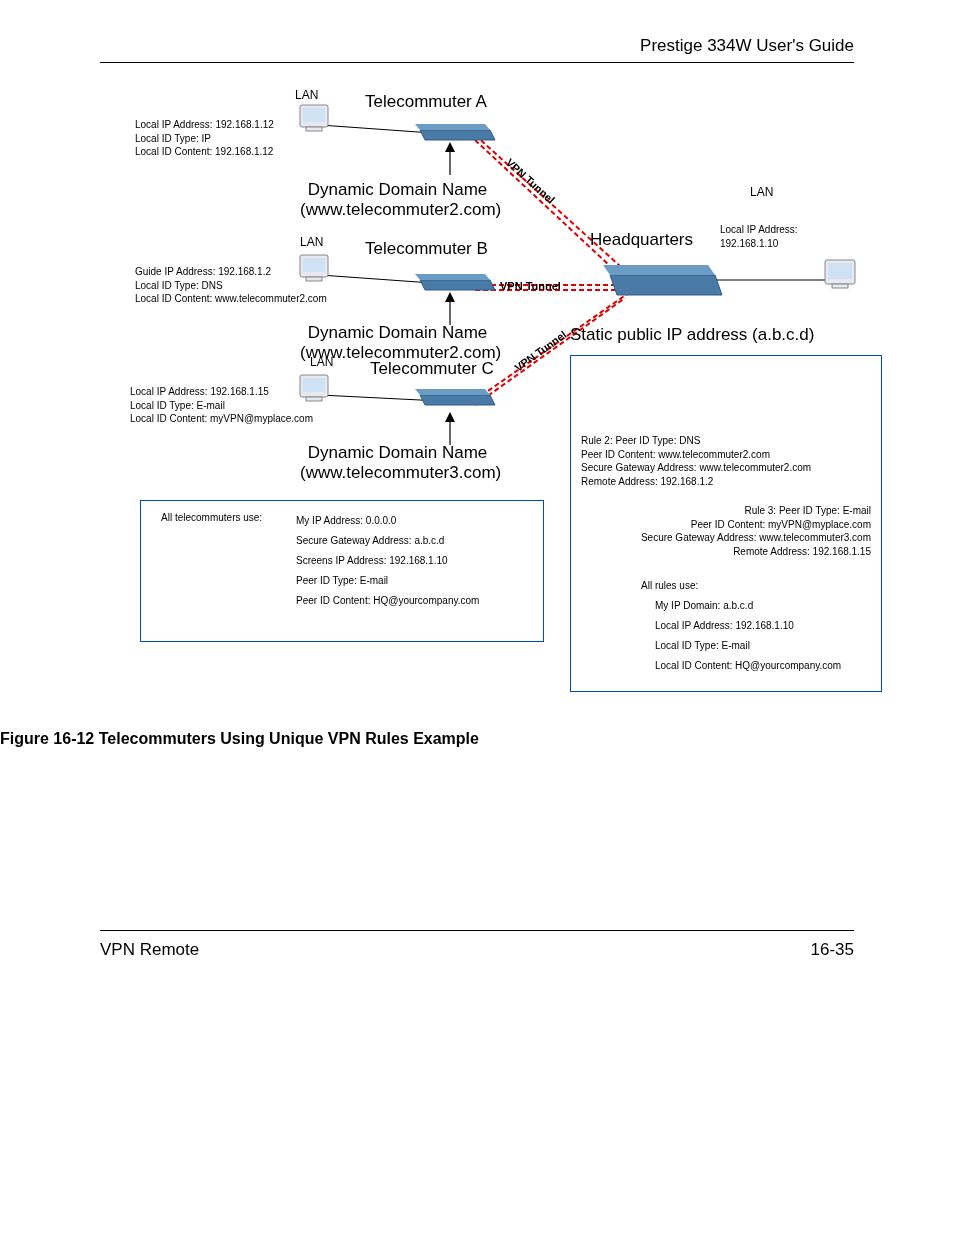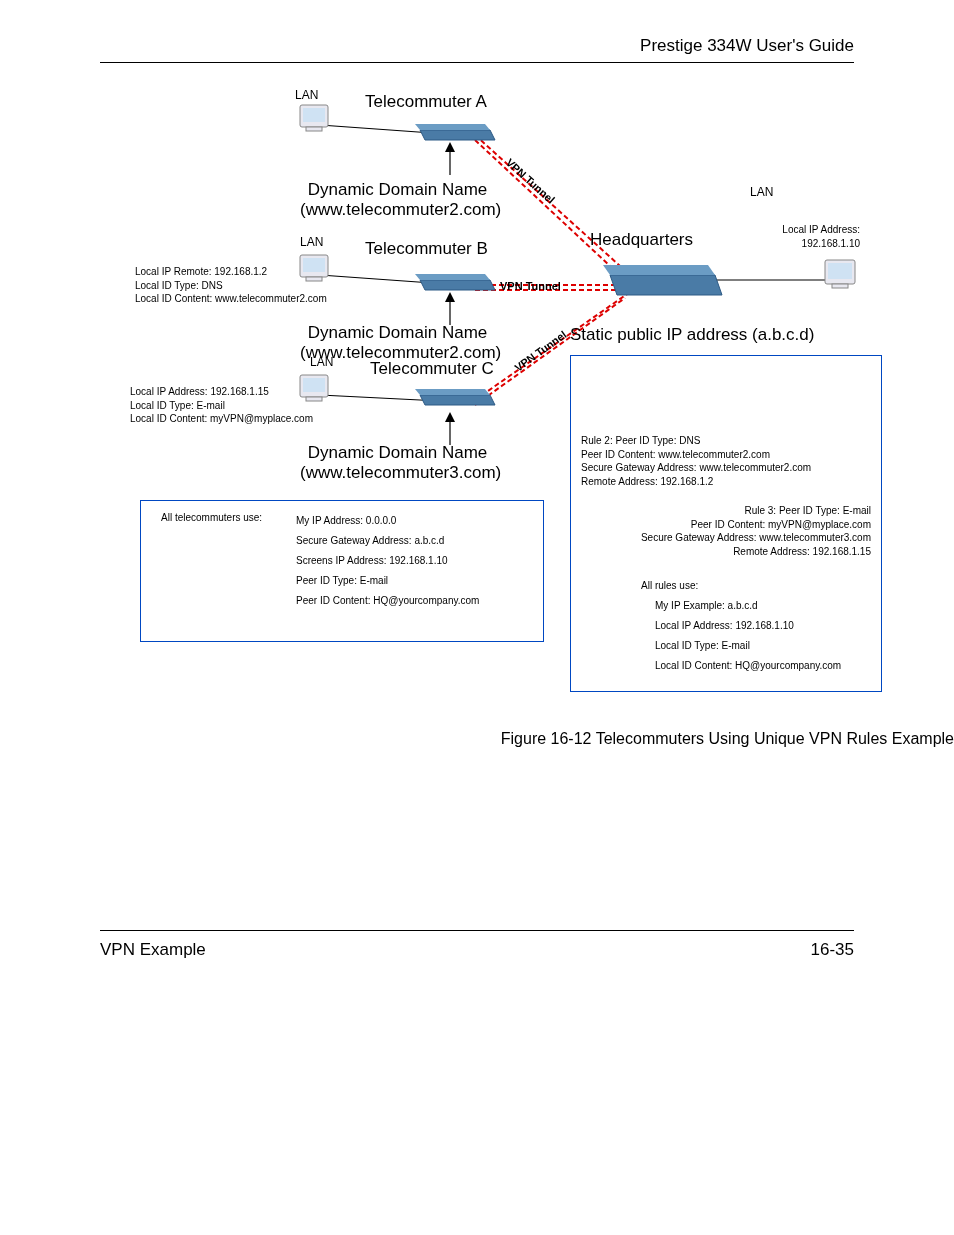--- a/index.html
+++ b/index.html
@@ -2,21 +2,21 @@
 <html><head>
 <meta charset="utf-8">
 <style>
   html,body{margin:0;padding:0;background:#fff;font-family:Arial,Helvetica,sans-serif;color:#000}
   .page{position:relative;width:954px;height:1235px;margin:0 auto}
   .hdr{position:absolute;top:36px;right:100px;font-size:17px}
   .hdr-line{position:absolute;top:62px;left:100px;right:100px;border-top:1px solid #000}
   .ftr-line{position:absolute;top:930px;left:100px;right:100px;border-top:1px solid #000}
   .ftr-left{position:absolute;top:940px;left:100px;font-size:17px}
   .ftr-right{position:absolute;top:940px;right:100px;font-size:17px}
-  .caption{position:absolute;top:730px;left:0;right:0;text-align:right;font-weight:normal;font-size:16px}
+  .caption{position:absolute;top:730px;left:0;right:0;text-align:left;font-weight:bold;font-size:16px}
   .diagram{position:absolute;top:80px;left:100px;width:780px;height:620px}
   .abs{position:absolute}
   .lan{font-size:12px}
   .dlbl{font-size:17px}
   .tiny{font-size:10px;line-height:1.35}
   .blk{font-weight:bold;font-size:11px}
   .box-blue{border:1.5px solid #0047c2}
   .router{fill:#4a7ba6;stroke:#2d5a85}
   .router-top{fill:#6b9cc4}
   .monitor{fill:#e8e8f0;stroke:#888}
@@ -108,21 +108,21 @@
 
     <div class="abs lan" style="top:155px;left:200px">LAN</div>
     <div class="abs dlbl" style="top:159px;left:265px">Telecommuter B</div>
 
     <div class="abs lan" style="top:275px;left:210px">LAN</div>
     <div class="abs dlbl" style="top:279px;left:270px">Telecommuter C</div>
 
     <div class="abs dlbl" style="top:150px;left:490px">Headquarters</div>
     <div class="abs lan" style="top:105px;left:650px">LAN</div>
 
-    <div class="abs tiny" style="top:143px;left:620px;text-align:right;width:140px">
+    <div class="abs tiny" style="top:143px;left:620px;text-align:left;width:140px">
       <div>Local IP Address:</div>
       <div>192.168.1.10</div>
     </div>
 
     <div class="abs dlbl" style="top:100px;left:200px;text-align:center;width:195px">
       <div>Dynamic Domain Name</div>
       <div>(www.telecommuter2.com)</div>
     </div>
     <div class="abs dlbl" style="top:243px;left:200px;text-align:center;width:195px">
       <div>Dynamic Domain Name</div>
@@ -132,23 +132,28 @@
       <div>Dynamic Domain Name</div>
       <div>(www.telecommuter3.com)</div>
     </div>
 
     <div class="abs blk" style="top:95px;left:400px;transform:rotate(42deg)">VPN Tunnel</div>
     <div class="abs blk" style="top:200px;left:400px">VPN Tunnel</div>
     <div class="abs blk" style="top:265px;left:410px;transform:rotate(-36deg)">VPN Tunnel</div>
 
     <div class="abs dlbl" style="top:245px;left:470px">Static public IP address (a.b.c.d)</div>
 
+    <div class="abs tiny" style="top:38px;left:35px">
+      <div>Local IP Address: 192.168.1.12</div>
+      <div>Local ID Type: IP</div>
+      <div>Local ID Content: 192.168.1.12</div>
+    </div>
 
     <div class="abs tiny" style="top:185px;left:35px">
-      <div>Local IP Remote: 192.168.1.2</div>
+      <div>Guide IP Address: 192.168.1.2</div>
       <div>Local ID Type: DNS</div>
       <div>Local ID Content: www.telecommuter2.com</div>
     </div>
 
     <div class="abs tiny" style="top:305px;left:30px">
       <div>Local IP Address: 192.168.1.15</div>
       <div>Local ID Type: E-mail</div>
       <div>Local ID Content: myVPN@myplace.com</div>
     </div>
 
@@ -172,28 +177,28 @@
       </div>
       <div class="abs tiny" style="top:148px;left:10px;right:10px;text-align:right">
         <div>Rule 3: Peer ID Type: E-mail</div>
         <div>Peer ID Content: myVPN@myplace.com</div>
         <div>Secure Gateway Address: www.telecommuter3.com</div>
         <div>Remote Address: 192.168.1.15</div>
       </div>
       <div class="abs tiny" style="top:220px;left:70px;line-height:2">
         <div>All rules use:</div>
         <div style="padding-left:14px">
-          <div>My IP Example: a.b.c.d</div>
+          <div>My IP Domain: a.b.c.d</div>
           <div>Local IP Address: 192.168.1.10</div>
           <div>Local ID Type: E-mail</div>
           <div>Local ID Content: HQ@yourcompany.com</div>
         </div>
       </div>
     </div>
 
   </div>
 
   <div class="caption">Figure 16-12 Telecommuters Using Unique VPN Rules Example</div>
 
   <div class="ftr-line"></div>
-  <div class="ftr-left">VPN Example</div>
+  <div class="ftr-left">VPN Remote</div>
   <div class="ftr-right">16-35</div>
 </div>
 
 </body></html>

